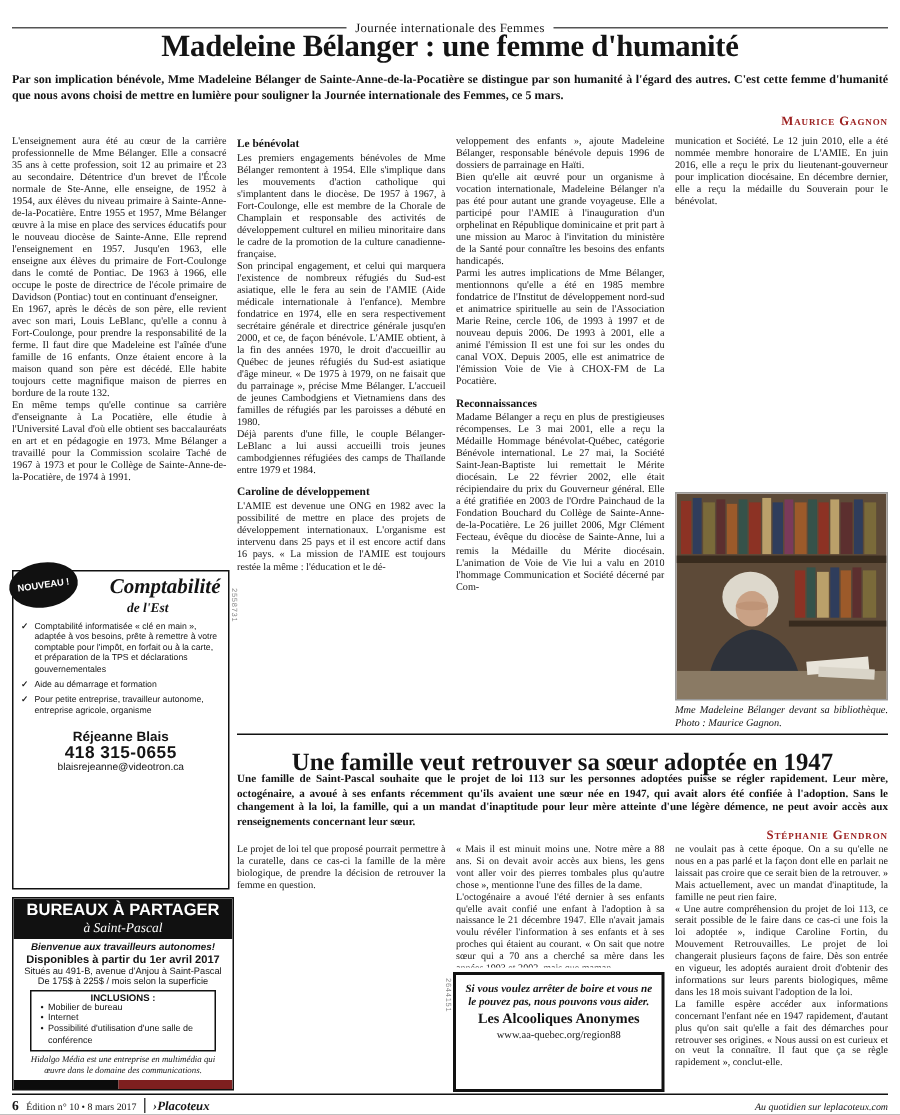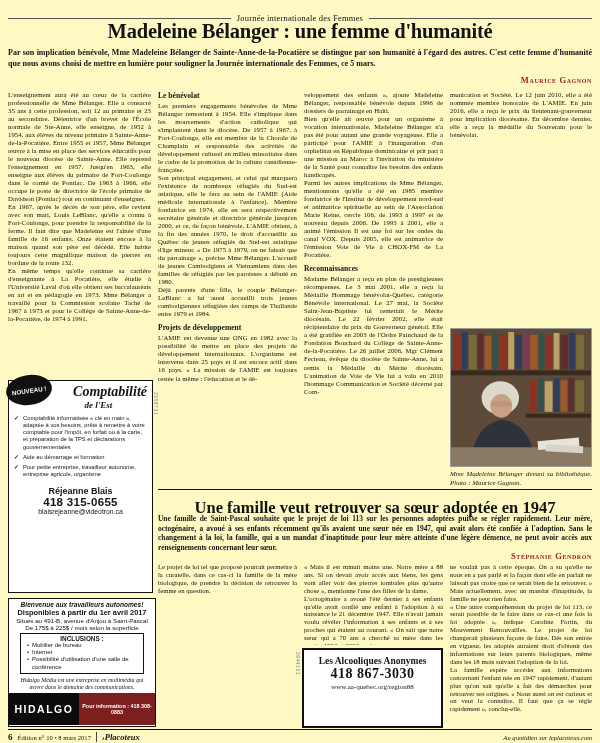--- a/index.html
+++ b/index.html
@@ -1,17 +1,17 @@
 <!DOCTYPE html>
 <html><head>
 <meta charset="utf-8">
 <style>
   * { margin:0; padding:0; box-sizing:border-box; }
   html,body { background:#8f8f8f; }
-  .page { position:relative; width:600px; height:743px; margin:0 auto; background:#fef9c3;
+  .page { position:relative; width:600px; height:743px; margin:0 auto; background:#ffffff;
           color:#141414; font-family:"Liberation Serif", serif; overflow:hidden; }
 
   
   .kicker-row { position:absolute; top:13px; left:8px; right:8px; display:flex; align-items:center; gap:6px; }
   .rule { flex:1; height:0; border-top:1px solid #555; }
   .kicker { font-size:8.5px; letter-spacing:.2px; white-space:nowrap; }
   .headline1 { position:absolute; top:20px; left:8px; right:8px; text-align:center;
                font-size:20.5px; font-weight:700; letter-spacing:-.2px; }
   .lede1 { position:absolute; top:48px; left:8px; right:8px; font-weight:700; font-size:8px;
            line-height:1.35; text-align:justify; }
@@ -130,21 +130,21 @@
   <div class="a1col c1">
     <div class="body-text">L'enseignement aura été au cœur de la carrière professionnelle de Mme Bélanger. Elle a consacré 35 ans à cette profession, soit 12 au primaire et 23 au secondaire. Détentrice d'un brevet de l'École normale de Ste-Anne, elle enseigne, de 1952 à 1954, aux élèves du niveau primaire à Sainte-Anne-de-la-Pocatière. Entre 1955 et 1957, Mme Bélanger œuvre à la mise en place des services éducatifs pour le nouveau diocèse de Sainte-Anne. Elle reprend l'enseignement en 1957. Jusqu'en 1963, elle enseigne aux élèves du primaire de Fort-Coulonge dans le comté de Pontiac. De 1963 à 1966, elle occupe le poste de directrice de l'école primaire de Davidson (Pontiac) tout en continuant d'enseigner.
 En 1967, après le décès de son père, elle revient avec son mari, Louis LeBlanc, qu'elle a connu à Fort-Coulonge, pour prendre la responsabilité de la ferme. Il faut dire que Madeleine est l'aînée d'une famille de 16 enfants. Onze étaient encore à la maison quand son père est décédé. Elle habite toujours cette magnifique maison de pierres en bordure de la route 132.
 En même temps qu'elle continue sa carrière d'enseignante à La Pocatière, elle étudie à l'Université Laval d'où elle obtient ses baccalauréats en art et en pédagogie en 1973. Mme Bélanger a travaillé pour la Commission scolaire Taché de 1967 à 1973 et pour le Collège de Sainte-Anne-de-la-Pocatière, de 1974 à 1991.</div>
   </div>
   <div class="a1col c2">
     <h3 class="subhead first">Le bénévolat</h3>
     <div class="body-text">Les premiers engagements bénévoles de Mme Bélanger remontent à 1954. Elle s'implique dans les mouvements d'action catholique qui s'implantent dans le diocèse. De 1957 à 1967, à Fort-Coulonge, elle est membre de la Chorale de Champlain et responsable des activités de développement culturel en milieu minoritaire dans le cadre de la promotion de la culture canadienne-française.
 Son principal engagement, et celui qui marquera l'existence de nombreux réfugiés du Sud-est asiatique, elle le fera au sein de l'AMIE (Aide médicale internationale à l'enfance). Membre fondatrice en 1974, elle en sera respectivement secrétaire générale et directrice générale jusqu'en 2000, et ce, de façon bénévole. L'AMIE obtient, à la fin des années 1970, le droit d'accueillir au Québec de jeunes réfugiés du Sud-est asiatique d'âge mineur. « De 1975 à 1979, on ne faisait que du parrainage », précise Mme Bélanger. L'accueil de jeunes Cambodgiens et Vietnamiens dans des familles de réfugiés par les paroisses a débuté en 1980.
 Déjà parents d'une fille, le couple Bélanger-LeBlanc a lui aussi accueilli trois jeunes cambodgiennes réfugiées des camps de Thaïlande entre 1979 et 1984.</div>
-    <h3 class="subhead">Projets de développement</h3>
+    <h3 class="subhead">Caroline de développement</h3>
     <div class="body-text">L'AMIE est devenue une ONG en 1982 avec la possibilité de mettre en place des projets de développement internationaux. L'organisme est intervenu dans 25 pays et il est encore actif dans 16 pays. « La mission de l'AMIE est toujours restée la même : l'éducation et le dé-</div>
   </div>
   <div class="a1col c3">
     <div class="body-text">veloppement des enfants », ajoute Madeleine Bélanger, responsable bénévole depuis 1996 de dossiers de parrainage en Haïti.
 Bien qu'elle ait œuvré pour un organisme à vocation internationale, Madeleine Bélanger n'a pas été pour autant une grande voyageuse. Elle a participé pour l'AMIE à l'inauguration d'un orphelinat en République dominicaine et prit part à une mission au Maroc à l'invitation du ministère de la Santé pour connaître les besoins des enfants handicapés.
 Parmi les autres implications de Mme Bélanger, mentionnons qu'elle a été en 1985 membre fondatrice de l'Institut de développement nord-sud et animatrice spirituelle au sein de l'Association Marie Reine, cercle 106, de 1993 à 1997 et de nouveau depuis 2006. De 1993 à 2001, elle a animé l'émission Il est une foi sur les ondes du canal VOX. Depuis 2005, elle est animatrice de l'émission Voie de Vie à CHOX-FM de La Pocatière.</div>
     <h3 class="subhead">Reconnaissances</h3>
     <div class="body-text">Madame Bélanger a reçu en plus de prestigieuses récompenses. Le 3 mai 2001, elle a reçu la Médaille Hommage bénévolat-Québec, catégorie Bénévole international. Le 27 mai, la Société Saint-Jean-Baptiste lui remettait le Mérite diocésain. Le 22 février 2002, elle était récipiendaire du prix du Gouverneur général. Elle a été gratifiée en 2003 de l'Ordre Painchaud de la Fondation Bouchard du Collège de Sainte-Anne-de-la-Pocatière. Le 26 juillet 2006, Mgr Clément Fecteau, évêque du diocèse de Sainte-Anne, lui a remis la Médaille du Mérite diocésain. L'animation de Voie de Vie lui a valu en 2010 l'hommage Communication et Société décerné par Com-</div>
   </div>
   <div class="a1col c4">
@@ -222,20 +222,24 @@
     <div class="compta-bullet">Pour petite entreprise, travailleur autonome, entreprise agricole, organisme</div>
     <div class="compta-contact">
       <div class="compta-name">Réjeanne Blais</div>
       <div class="compta-phone">418 315-0655</div>
       <div class="compta-email">blaisrejeanne@videotron.ca</div>
     </div>
   </div>
   <div class="vcode vcode1">2558731</div>
 
   <div class="ad ad-bureaux">
+    <div class="bureaux-banner">
+      <div class="bureaux-banner-1">BUREAUX À PARTAGER</div>
+      <div class="bureaux-banner-2">à Saint-Pascal</div>
+    </div>
     <div class="bureaux-body">
       <div class="bureaux-welcome">Bienvenue aux travailleurs autonomes!</div>
       <div class="bureaux-avail">Disponibles à partir du 1er avril 2017</div>
       <div class="bureaux-addr">Situés au 491-B, avenue d'Anjou à Saint-Pascal</div>
       <div class="bureaux-price">De 175$ à 225$ / mois selon la superficie</div>
       <div class="bureaux-incl">
         <div class="bureaux-incl-title">INCLUSIONS :</div>
         <div class="bureaux-incl-item">Mobilier de bureau</div>
         <div class="bureaux-incl-item">Internet</div>
         <div class="bureaux-incl-item">Possibilité d'utilisation d'une salle de conférence</div>
@@ -248,22 +252,22 @@
 
       </div>
       <div class="hidalgo-info">
         <div class="info-line1">Pour information : 418 308-0883</div>
 
       </div>
     </div>
   </div>
 
   <div class="aa-box">
+    <div class="aa-message">Si vous voulez arrêter de boire et vous ne le pouvez pas, nous pouvons vous aider.</div>
     <div class="aa-name">Les Alcooliques Anonymes</div>
-    <div class="aa-phone">418 867-3030</div>
     <div class="aa-url">www.aa-quebec.org/region88</div>
   </div>
   <div class="vcode vcode2">2644151</div>
 
   <div class="footer">
     <span class="footer-page">6</span>
     <span class="footer-edition">Édition n° 10 • 8 mars 2017</span>
     <span class="footer-sep"></span>
     <span class="footer-brand">›Placoteux</span>
     <span class="footer-right">Au quotidien sur leplacoteux.com</span>

